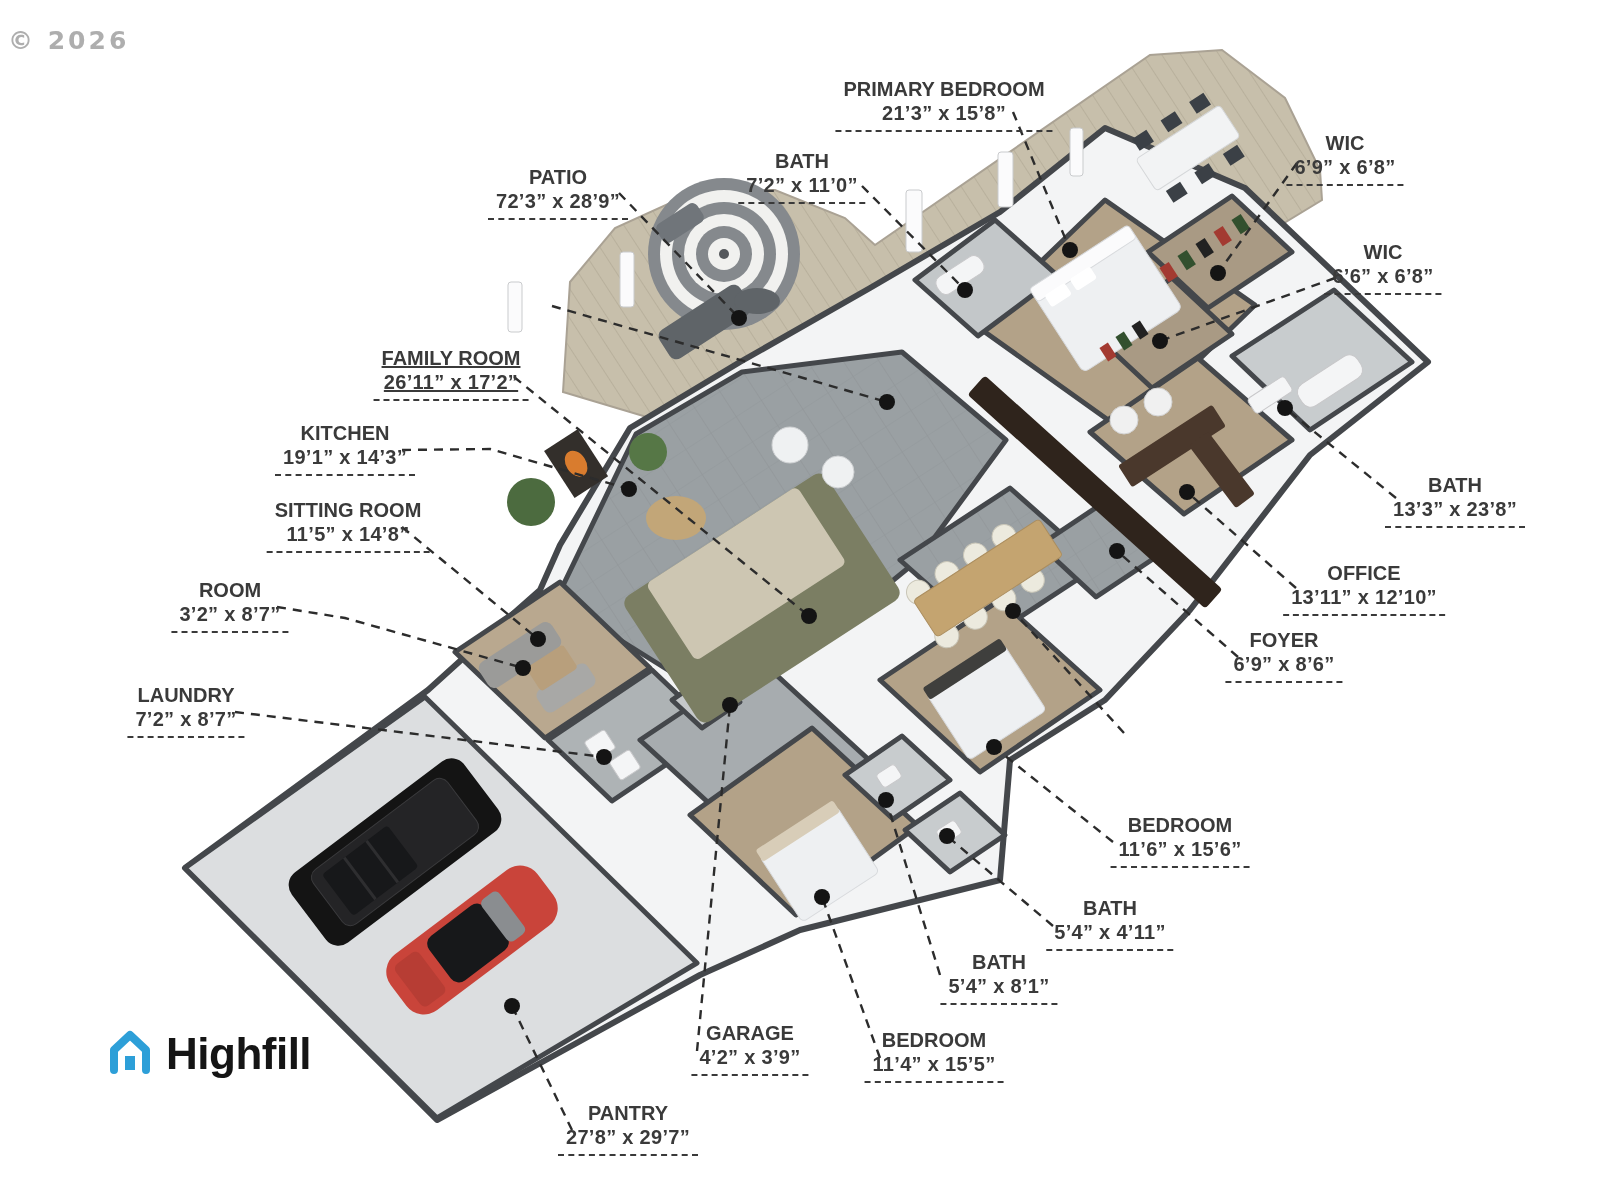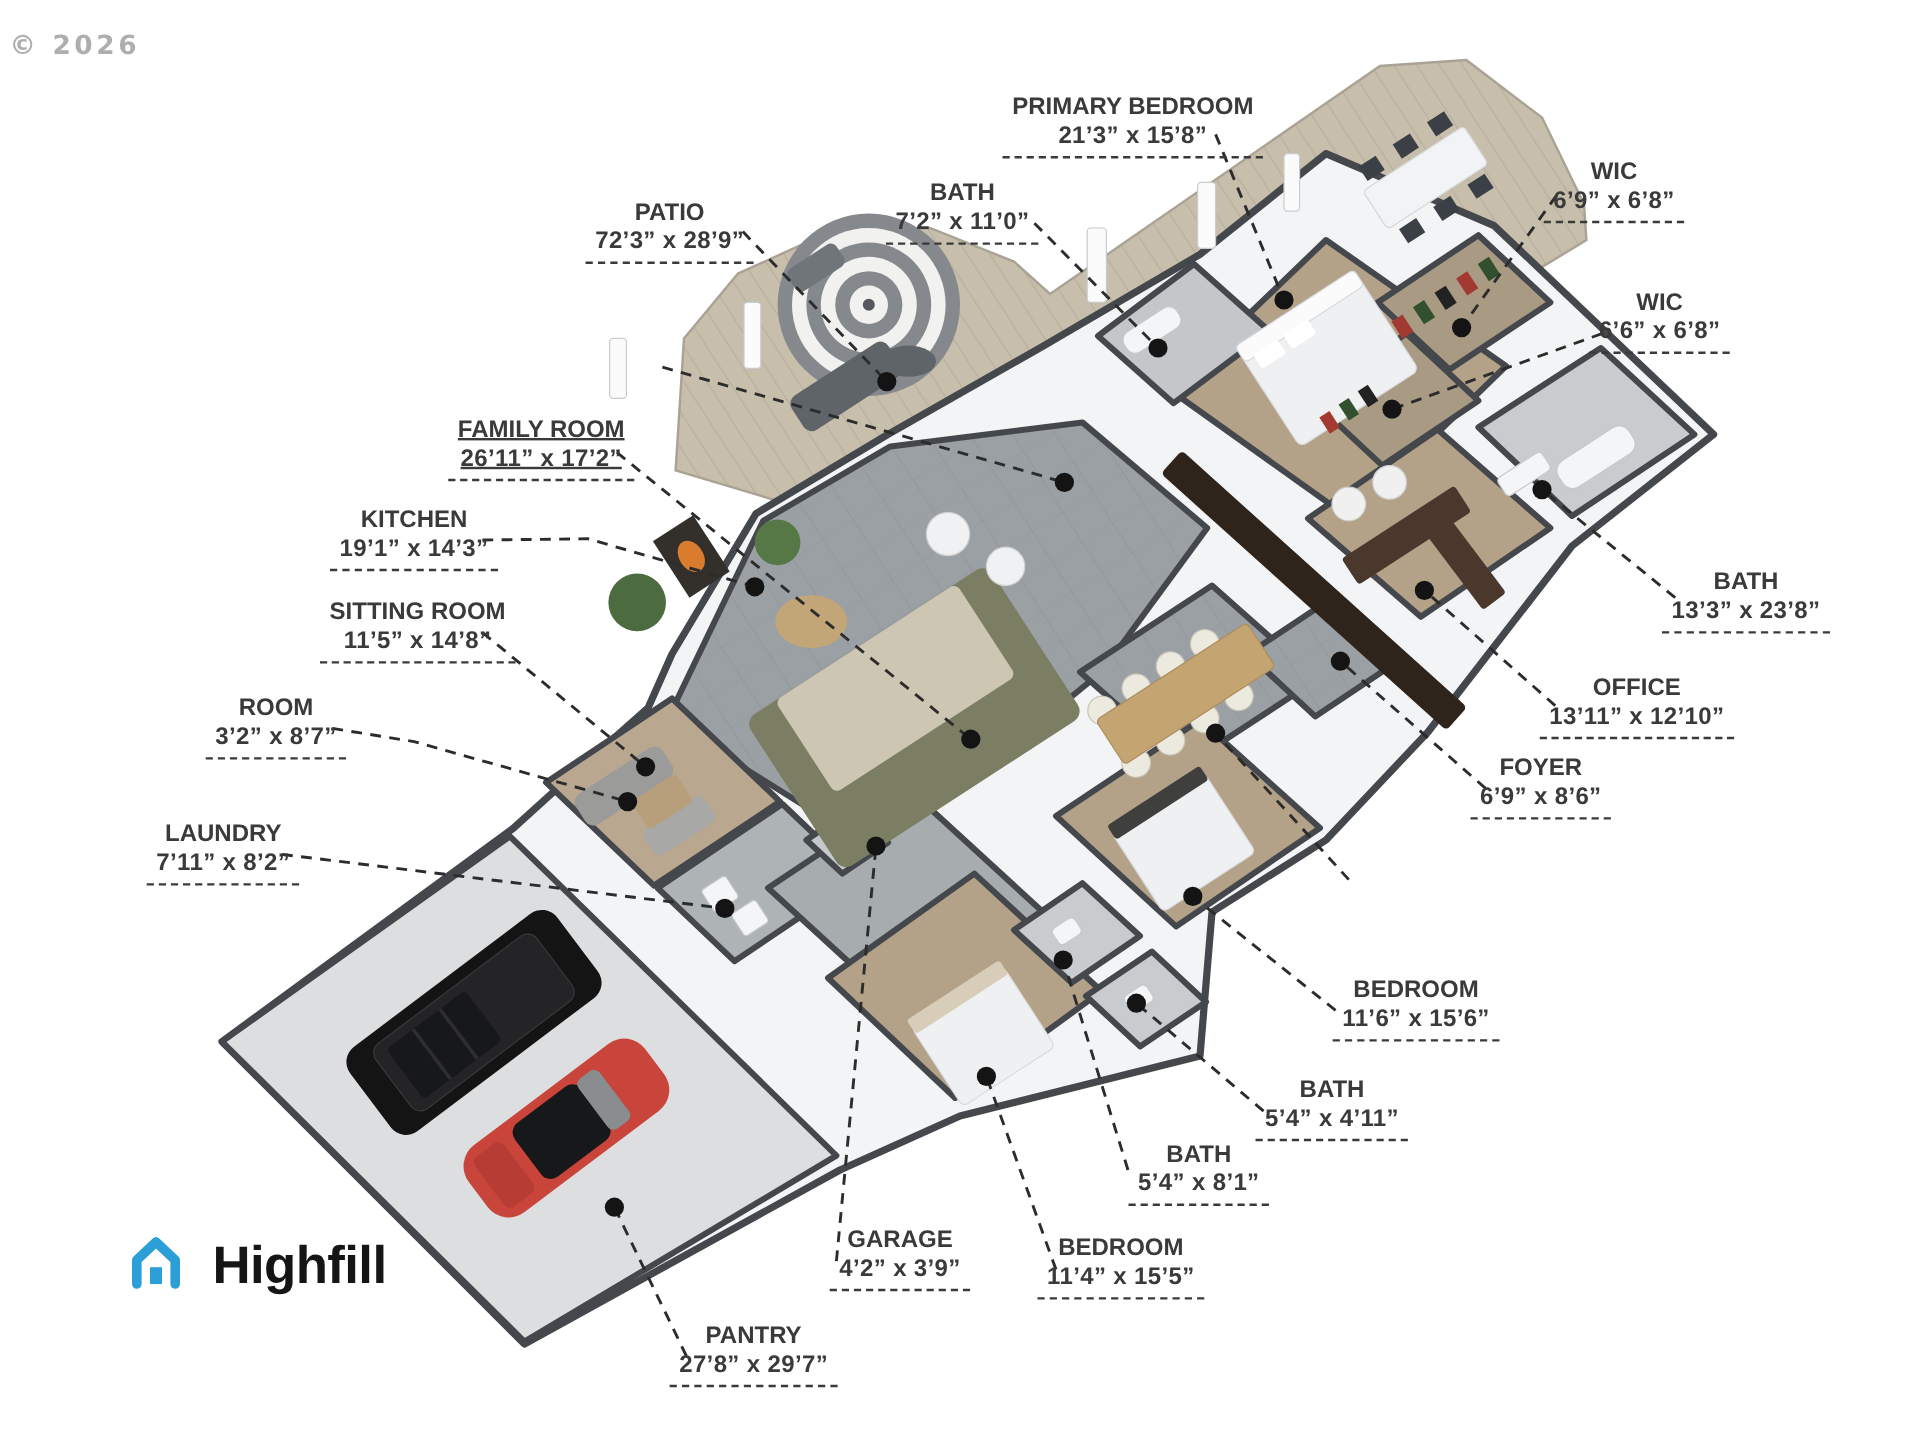--- a/index.html
+++ b/index.html
@@ -8,23 +8,23 @@
   #plan,#overlay{position:absolute;left:0;top:0;}
   #overlay{pointer-events:none;}
   .leader{fill:none;stroke:var(--leader,#2c2c2c);stroke-width:2.4;stroke-dasharray:9 7;}
   .dot{fill:#141414;}
   #labels{position:absolute;left:0;top:0;width:100%;height:100%;pointer-events:none;margin-top:20px;}
   .room-label{position:absolute;transform:translateX(-50%);text-align:center;white-space:nowrap;
       color:var(--label,#3a3a3a);font-weight:700;font-size:20px;line-height:1.18;
       border-bottom:2px dashed var(--label,#3a3a3a);padding:0 8px 5px 8px;}
   .room-label .rs{letter-spacing:.3px;}
   #copyright{position:absolute;left:8px;top:26px;font-family:"DejaVu Sans",sans-serif;
-      font-weight:700;font-size:22px;letter-spacing:3px;color:var(--copyright,#9a9a9a);opacity:.8;}
+      font-weight:700;font-size:25px;letter-spacing:3px;color:var(--copyright,#9a9a9a);opacity:.8;}
   #logo{position:absolute;left:106px;top:1028px;display:flex;align-items:center;gap:12px;}
-  #logo .brand-text{font-size:44px;font-weight:700;color:#151515;letter-spacing:-.5px;margin-left:11px;}
+  #logo .brand-text{font-size:44px;font-weight:700;color:#151515;letter-spacing:-.5px;}
 </style>
 </head>
 <body>
 
 <div id="canvas">
 
   <svg id="plan" width="1600" height="1200" viewBox="0 0 1600 1200">
     <defs>
       <pattern id="plank" patternUnits="userSpaceOnUse" width="16" height="16" patternTransform="rotate(-33)">
         <rect width="16" height="16" fill="#c7bfab"></rect>
@@ -260,21 +260,21 @@
       <div class="room-label" style="left: 348px; top: 479px;">
         <div class="rn">SITTING ROOM</div>
         <div class="rs">11’5” x 14’8”</div>
       </div>
       <div class="room-label" style="left: 230px; top: 559px;">
         <div class="rn">ROOM</div>
         <div class="rs">3’2” x 8’7”</div>
       </div>
       <div class="room-label" style="left: 186px; top: 664px;">
         <div class="rn">LAUNDRY</div>
-        <div class="rs">7’11” x 8’2”</div>
+        <div class="rs">7’2” x 8’7”</div>
       </div>
       <div class="room-label" style="left: 1455px; top: 454px;">
         <div class="rn">BATH</div>
         <div class="rs">13’3” x 23’8”</div>
       </div>
       <div class="room-label" style="left: 1364px; top: 542px;">
         <div class="rn">OFFICE</div>
         <div class="rs">13’11” x 12’10”</div>
       </div>
       <div class="room-label" style="left: 1284px; top: 609px;">

